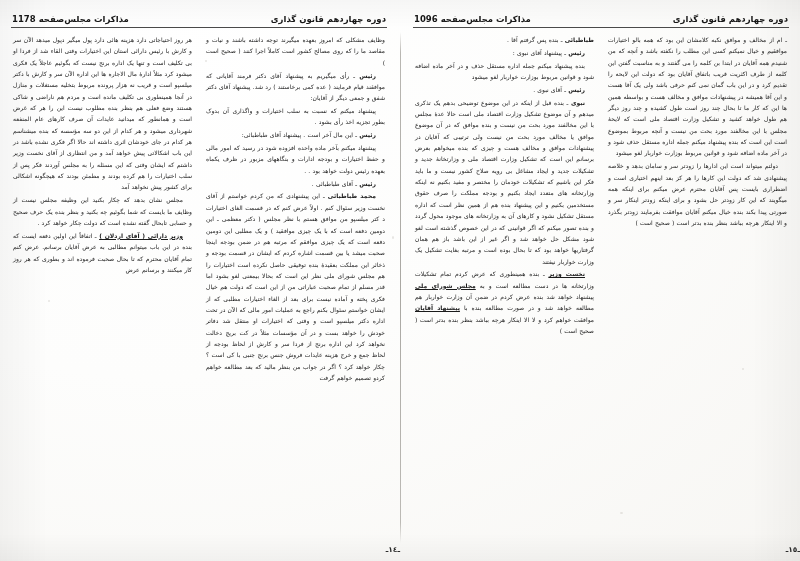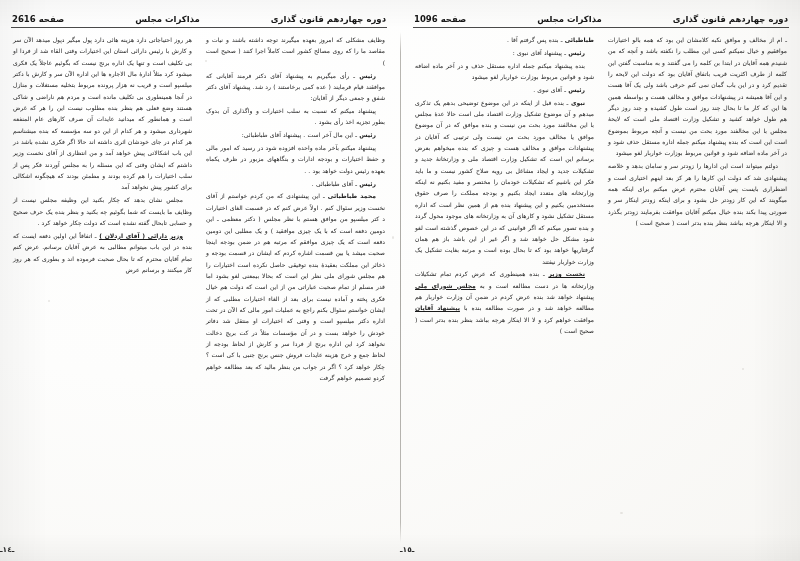--- a/index.html
+++ b/index.html
@@ -37,21 +37,21 @@
     background:linear-gradient(180deg,rgba(0,0,0,0) 0%,#b9b7b2 4%,#aaa8a3 50%,#bcbab5 96%,rgba(0,0,0,0) 100%);
   }
 
   
   .runhead{
     display:flex;align-items:baseline;justify-content:space-between;
     font-size:8.5px;font-weight:bold;letter-spacing:0;color:#161616;
     padding:0 2px 3px 2px;white-space:nowrap;
   }
   .runhead .rh-part{flex:0 0 auto;}
-  .runhead .rh-center{flex:1 1 auto;text-align:center;}
+  .runhead .rh-center{flex:1 1 auto;text-align:left;}
   .rule{
     height:0;border-top:1.15px solid #2a2a2a;
     margin:0 1px 6px 1px;opacity:.85;
   }
 
   
   .cols{display:flex;flex-direction:row;gap:0;height:472px;}
   .col{
     flex:1 1 50%;box-sizing:border-box;
     font-size:6.05px;line-height:11.35px;
@@ -65,21 +65,21 @@
 
   .para{margin:0 0 0 0;}
   .para.indent{text-indent:9px;}
   .para.gap{margin-top:1.5px;}
   .spk{font-weight:bold;}
   .spk.ul{text-decoration:underline;text-decoration-thickness:.7px;}
   .mark{font-weight:bold;text-decoration:underline;text-decoration-thickness:.8px;}
 
   
   .folio{
-    position:absolute;bottom:7px;left:0;right:0;text-align:left;
+    position:absolute;bottom:7px;left:0;right:0;text-align:right;
     font-size:7.5px;font-weight:bold;color:#2c2c2c;letter-spacing:.5px;
   }
 
   
   .speck{position:absolute;border-radius:50%;background:#cfcdc8;opacity:.5;}
 </style>
 </head>
 <body>
 
 <div id="scan">
@@ -115,21 +115,21 @@
         </div>
     </div>
 
     <div class="folio">ـ۱٥ـ</div>
   </div>
 
   <div class="page right">
     <div class="runhead">
       <div class="rh-part">دوره چهاردهم قانون گذاری</div>
       <div class="rh-center">مذاکرات مجلس</div>
-      <div class="rh-part">صفحه 2616</div>
+      <div class="rh-part">صفحه 1178</div>
     </div>
     <div class="rule"></div>
 
     <div class="cols">
       <div class="col first" id="R-col0">
           <div class="para"><span>وظایف مشکلی که امروز بعهده میگیرند توجه داشته باشند و نیات و مقاصد ما را که روی مصالح کشور است کاملاً اجرا کنند ( صحیح است )</span></div>
           <div class="para indent gap"><span class="spk">رئیس</span><span> ـ رأی میگیریم به پیشنهاد آقای دکتر فرمند آقایانی که موافقند قیام فرمایند ( عده کمی برخاستند ) رد شد.   پیشنهاد آقای دکتر شفق و جمعی دیگر از آقایان:</span></div>
           <div class="para indent gap"><span>پیشنهاد میکنم که نسبت به سلب اختیارات و واگذاری آن بدوک بطور تجزیه اخذ رأی بشود .</span></div>
           <div class="para indent gap"><span class="spk">رئیس</span><span> ـ این مال آخر است . پیشنهاد آقای طباطبائی:</span></div>
           <div class="para indent gap"><span>پیشنهاد میکنم بآخر ماده واحده افزوده شود در رسید که امور مالی و حفظ اختیارات و بودجه ادارات و بنگاههای مزبور در ظرف یکماه بعهده رئیس دولت خواهد بود . .</span></div>

